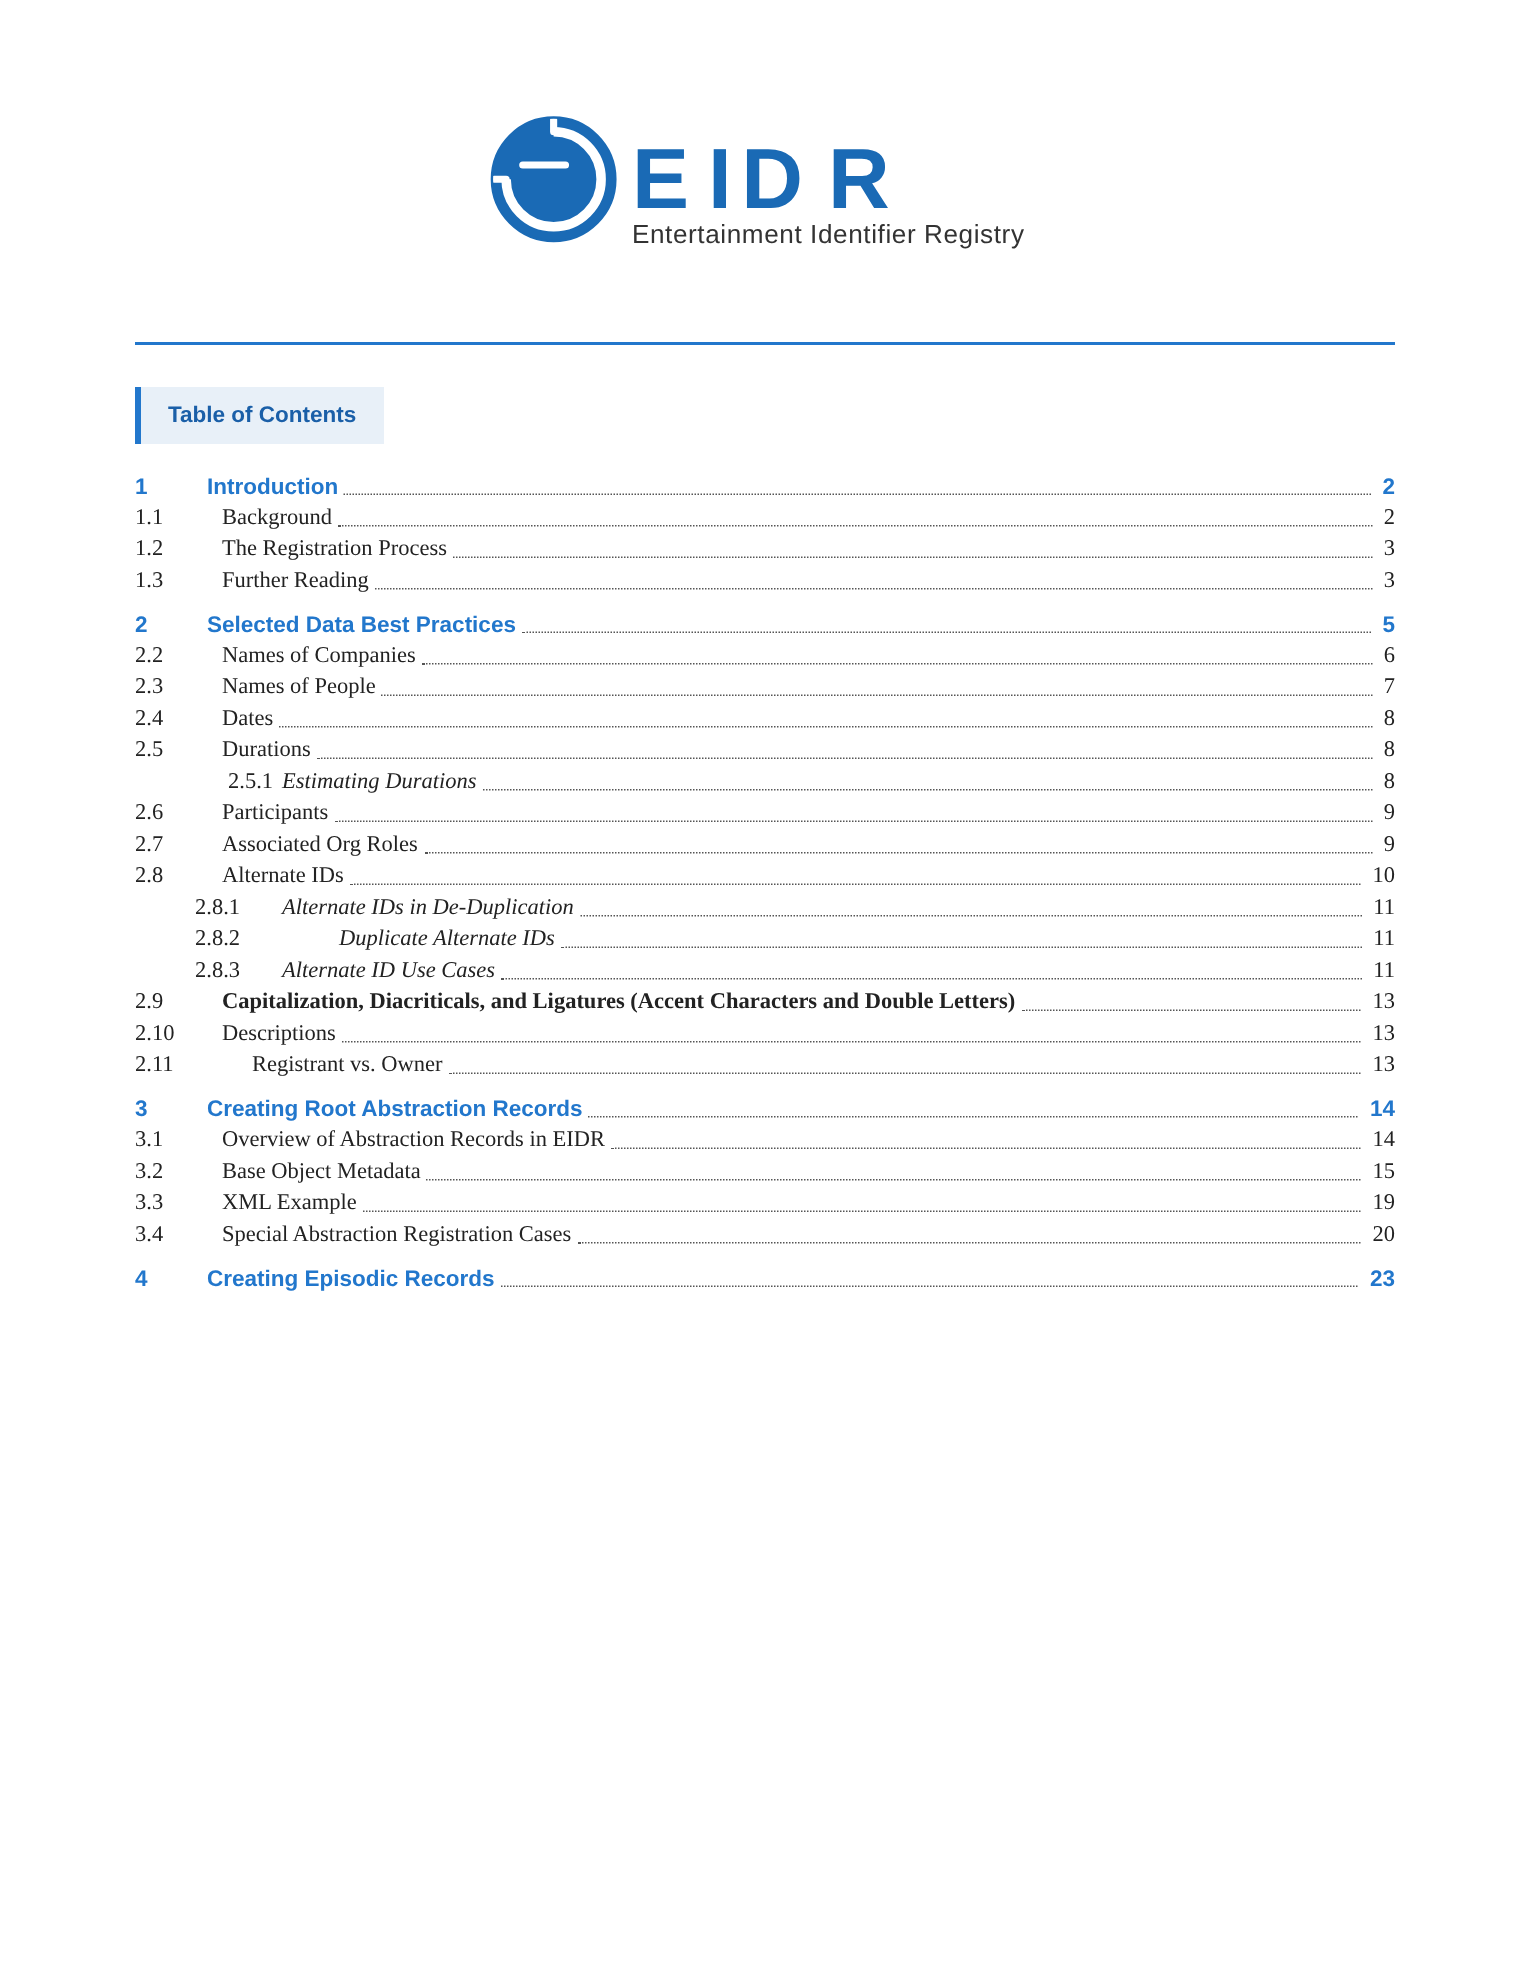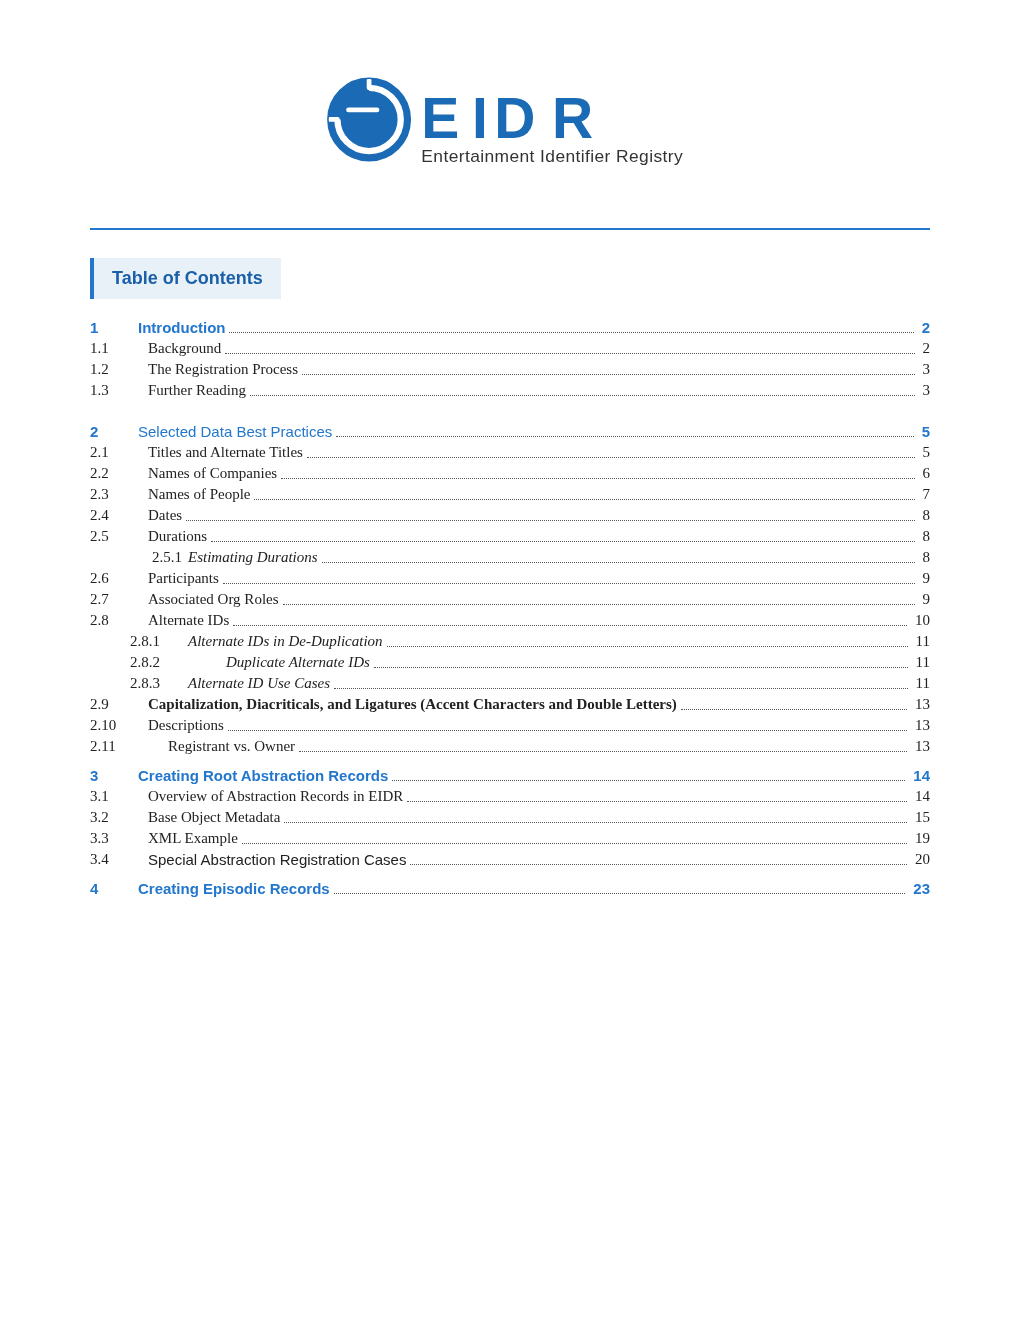--- a/index.html
+++ b/index.html
@@ -43,21 +43,21 @@
     }
     .toc-box {
       background: #e8f0f8;
       border-left: 4px solid #2277cc;
       padding: 10px 18px 10px 18px;
       margin-bottom: 18px;
       display: inline-block;
     }
     .toc-title {
       font-family: Arial, Helvetica, sans-serif;
-      font-size: 18px;
+      font-size: 15px;
       font-weight: bold;
       color: #1a5fa8;
     }
     .toc-table {
       width: 100%;
       border-collapse: collapse;
       font-size: 15px;
     }
     .toc-table tr td {
       padding: 2px 0;
@@ -151,33 +151,23 @@
             </div>
           </td>
         </tr>
         <tr>
           <td colspan="1" style="height: 8px;"></td>
         </tr>
         <tr>
           <td colspan="1">
             <div class="toc-row-inner">
               <span style="min-width: 42px; margin-right: 6px; font-weight: bold; color: rgb(34, 119, 204); font-family: Arial, Helvetica, sans-serif; white-space: nowrap;">2</span>
-              <span style="font-weight: normal; color: rgb(34, 119, 204); font-family: Arial, Helvetica, sans-serif; font-style: normal; white-space: nowrap; margin-top: 12px;">Selected Data Best Practices</span>
+              <span style="font-weight: bold; color: rgb(34, 119, 204); font-family: Arial, Helvetica, sans-serif; font-style: normal; white-space: nowrap;">Selected Data Best Practices</span>
               <span style="flex: 1 1 0%; border-bottom: 1px dotted rgb(85, 85, 85); margin: 0px 4px 3px; min-width: 20px;"></span>
               <span style="font-weight: bold; color: rgb(34, 119, 204); font-family: Arial, Helvetica, sans-serif; white-space: nowrap; padding-left: 4px;">5</span>
-            </div>
-          </td>
-        </tr>
-        <tr>
-          <td colspan="1">
-            <div class="toc-row-inner">
-              <span style="min-width: 52px; margin-right: 6px; font-weight: normal; color: rgb(34, 34, 34); font-family: inherit; white-space: nowrap;">2.1</span>
-              <span style="font-weight: normal; color: rgb(34, 34, 34); font-family: inherit; font-style: normal; white-space: nowrap;">Titles and Alternate Titles</span>
-              <span style="flex: 1 1 0%; border-bottom: 1px dotted rgb(85, 85, 85); margin: 0px 4px 3px; min-width: 20px;"></span>
-              <span style="font-weight: normal; color: rgb(34, 34, 34); font-family: inherit; white-space: nowrap; padding-left: 4px;">5</span>
             </div>
           </td>
         </tr>
         <tr>
           <td colspan="1">
             <div class="toc-row-inner">
               <span style="min-width: 52px; margin-right: 6px; font-weight: normal; color: rgb(34, 34, 34); font-family: inherit; white-space: nowrap;">2.2</span>
               <span style="font-weight: normal; color: rgb(34, 34, 34); font-family: inherit; font-style: normal; white-space: nowrap;">Names of Companies</span>
               <span style="flex: 1 1 0%; border-bottom: 1px dotted rgb(85, 85, 85); margin: 0px 4px 3px; min-width: 20px;"></span>
               <span style="font-weight: normal; color: rgb(34, 34, 34); font-family: inherit; white-space: nowrap; padding-left: 4px;">6</span>
@@ -354,21 +344,21 @@
               <span style="font-weight: normal; color: rgb(34, 34, 34); font-family: inherit; font-style: normal; white-space: nowrap;">XML Example</span>
               <span style="flex: 1 1 0%; border-bottom: 1px dotted rgb(85, 85, 85); margin: 0px 4px 3px; min-width: 20px;"></span>
               <span style="font-weight: normal; color: rgb(34, 34, 34); font-family: inherit; white-space: nowrap; padding-left: 4px;">19</span>
             </div>
           </td>
         </tr>
         <tr>
           <td colspan="1">
             <div class="toc-row-inner">
               <span style="min-width: 52px; margin-right: 6px; font-weight: normal; color: rgb(34, 34, 34); font-family: inherit; white-space: nowrap;">3.4</span>
-              <span style="font-weight: normal; color: rgb(34, 34, 34); font-family: Liberation Sans, sans-serif; font-style: normal; white-space: nowrap;">Special Abstraction Registration Cases</span>
+              <span style="font-weight: normal; color: rgb(34, 34, 34); font-family: Liberation Serif, serif; font-style: normal; white-space: nowrap;">Special Abstraction Registration Cases</span>
               <span style="flex: 1 1 0%; border-bottom: 1px dotted rgb(85, 85, 85); margin: 0px 4px 3px; min-width: 20px;"></span>
               <span style="font-weight: normal; color: rgb(34, 34, 34); font-family: inherit; white-space: nowrap; padding-left: 4px;">20</span>
             </div>
           </td>
         </tr>
         <tr>
           <td colspan="1" style="height: 8px;"></td>
         </tr>
         <tr>
           <td colspan="1">

